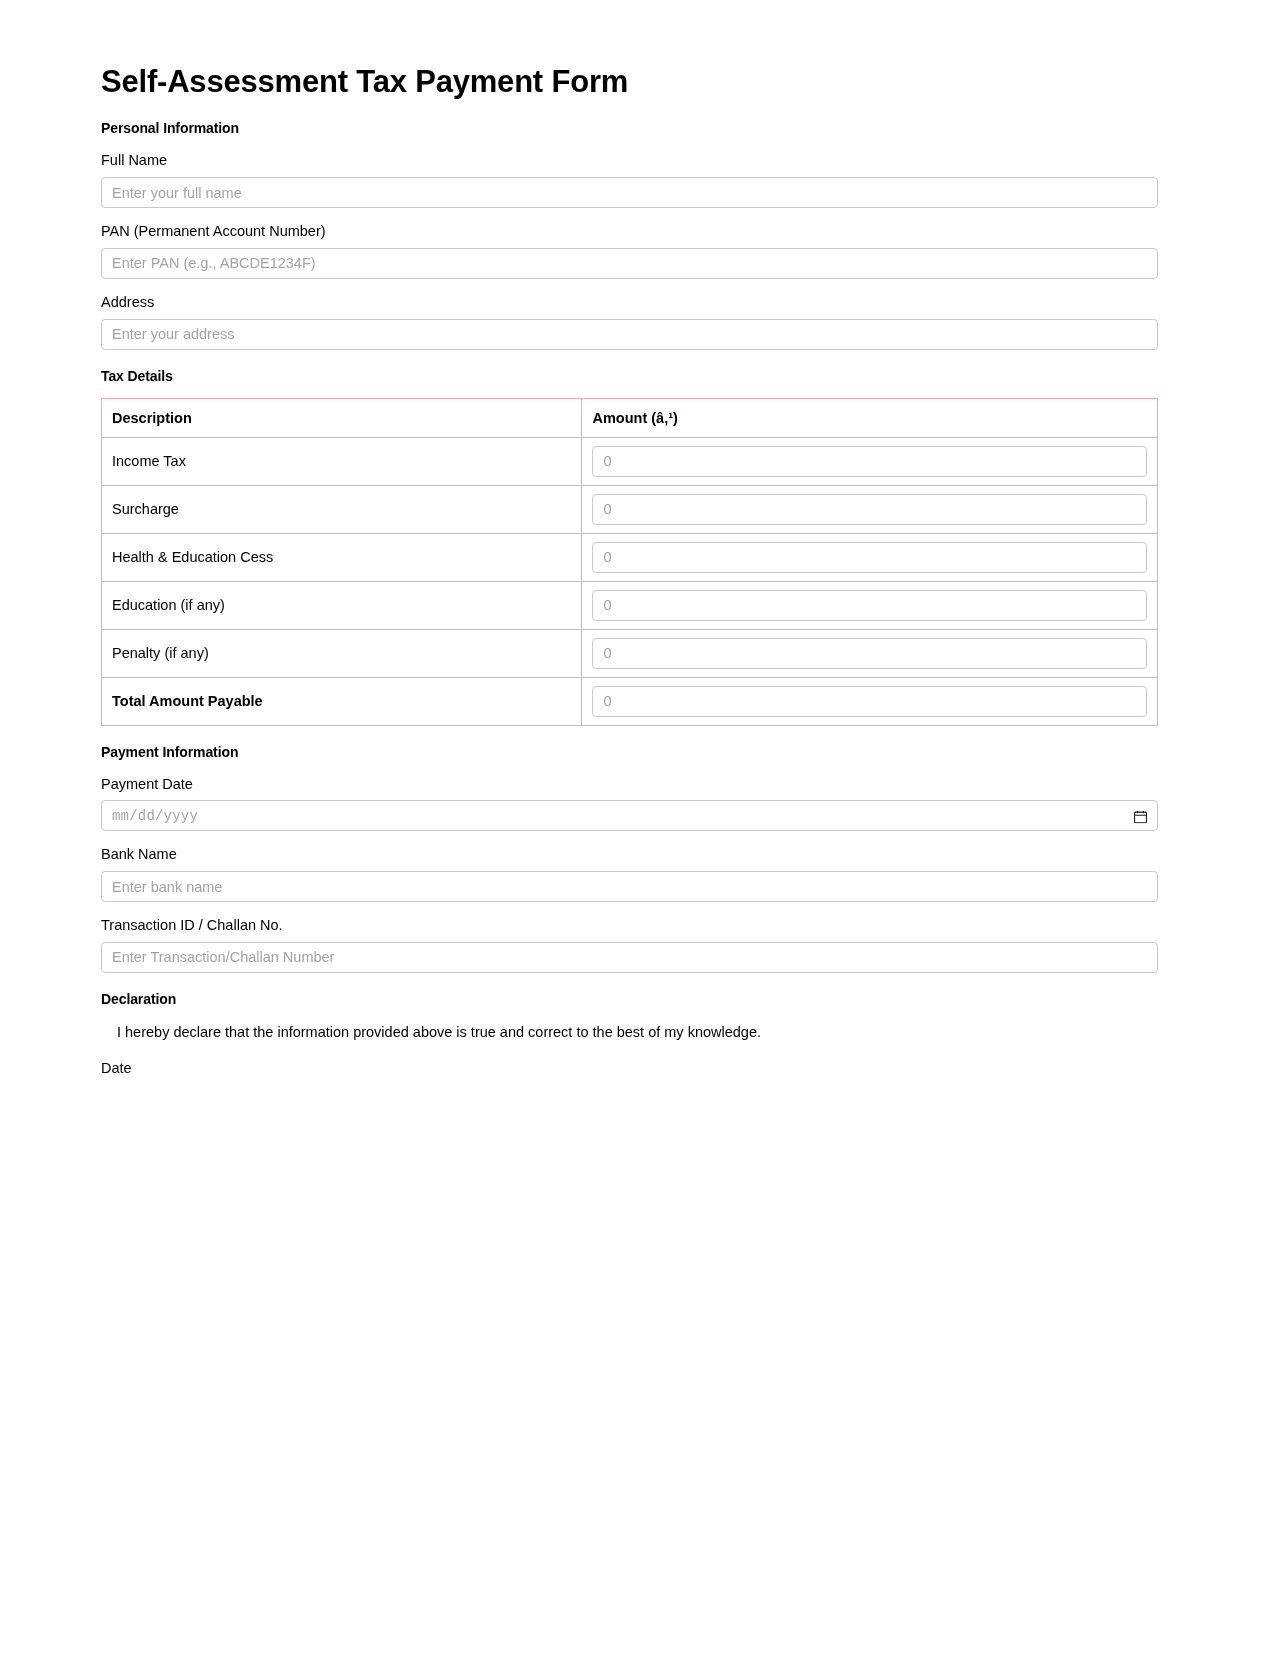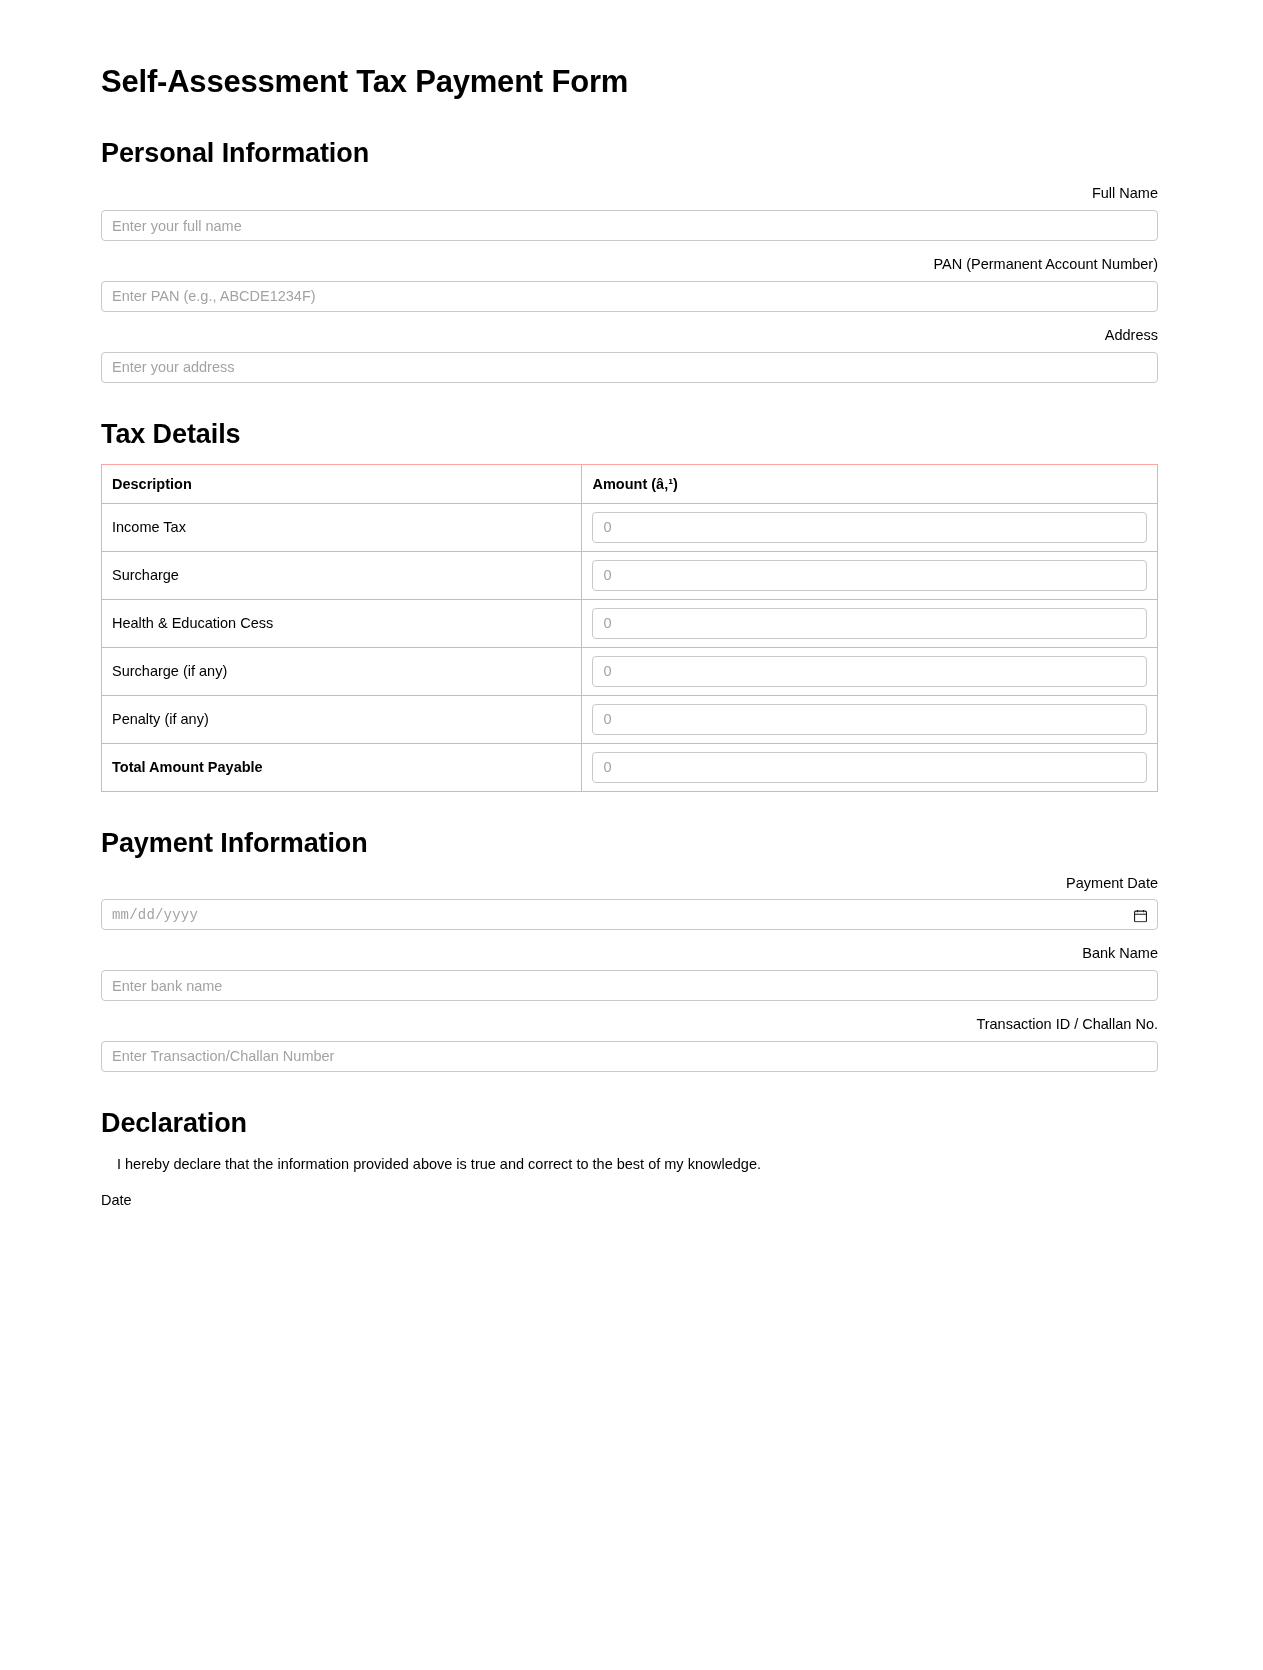--- a/index.html
+++ b/index.html
@@ -20,32 +20,31 @@
   }
   h1.form-title {
     font-size: 31px;
     font-weight: bold;
     margin: 0 0 0 0;
     padding: 0;
     letter-spacing: -0.2px;
     line-height: 1.3;
   }
   h2.section-title {
-    font-size: 27px;
-    font-weight: bold;
-    margin: 36px 0 14px 0;
+    font-size: 14px;
+    font-weight: bold;
+    margin: 18px 0 14px 0;
     padding: 0;
     letter-spacing: -0.1px;
   }
   .field-label {
     font-size: 14.5px;
     line-height: 1.5;
     margin: 0 0 5px 0;
     color: #000;
-    text-align: right;
   }
   .text-input {
     display: block;
     width: 100%;
     box-sizing: border-box;
     height: 31px;
     border: 1px solid #c9c9c9;
     border-radius: 4px;
     padding: 4px 10px;
     font-size: 14.5px;
@@ -180,21 +179,21 @@
           <input class="amount-input" type="text" placeholder="0" style="">
         </td>
       </tr>
       <tr>
         <td class="desc-cell">Health &amp; Education Cess</td>
         <td class="amount-cell">
           <input class="amount-input" type="text" placeholder="0" style="">
         </td>
       </tr>
       <tr>
-        <td class="desc-cell">Surcharge (if any)</td>
+        <td class="desc-cell">Education (if any)</td>
         <td class="amount-cell">
           <input class="amount-input" type="text" placeholder="0" style="">
         </td>
       </tr>
       <tr>
         <td class="desc-cell">Penalty (if any)</td>
         <td class="amount-cell">
           <input class="amount-input" type="text" placeholder="0" style="">
         </td>
       </tr>

